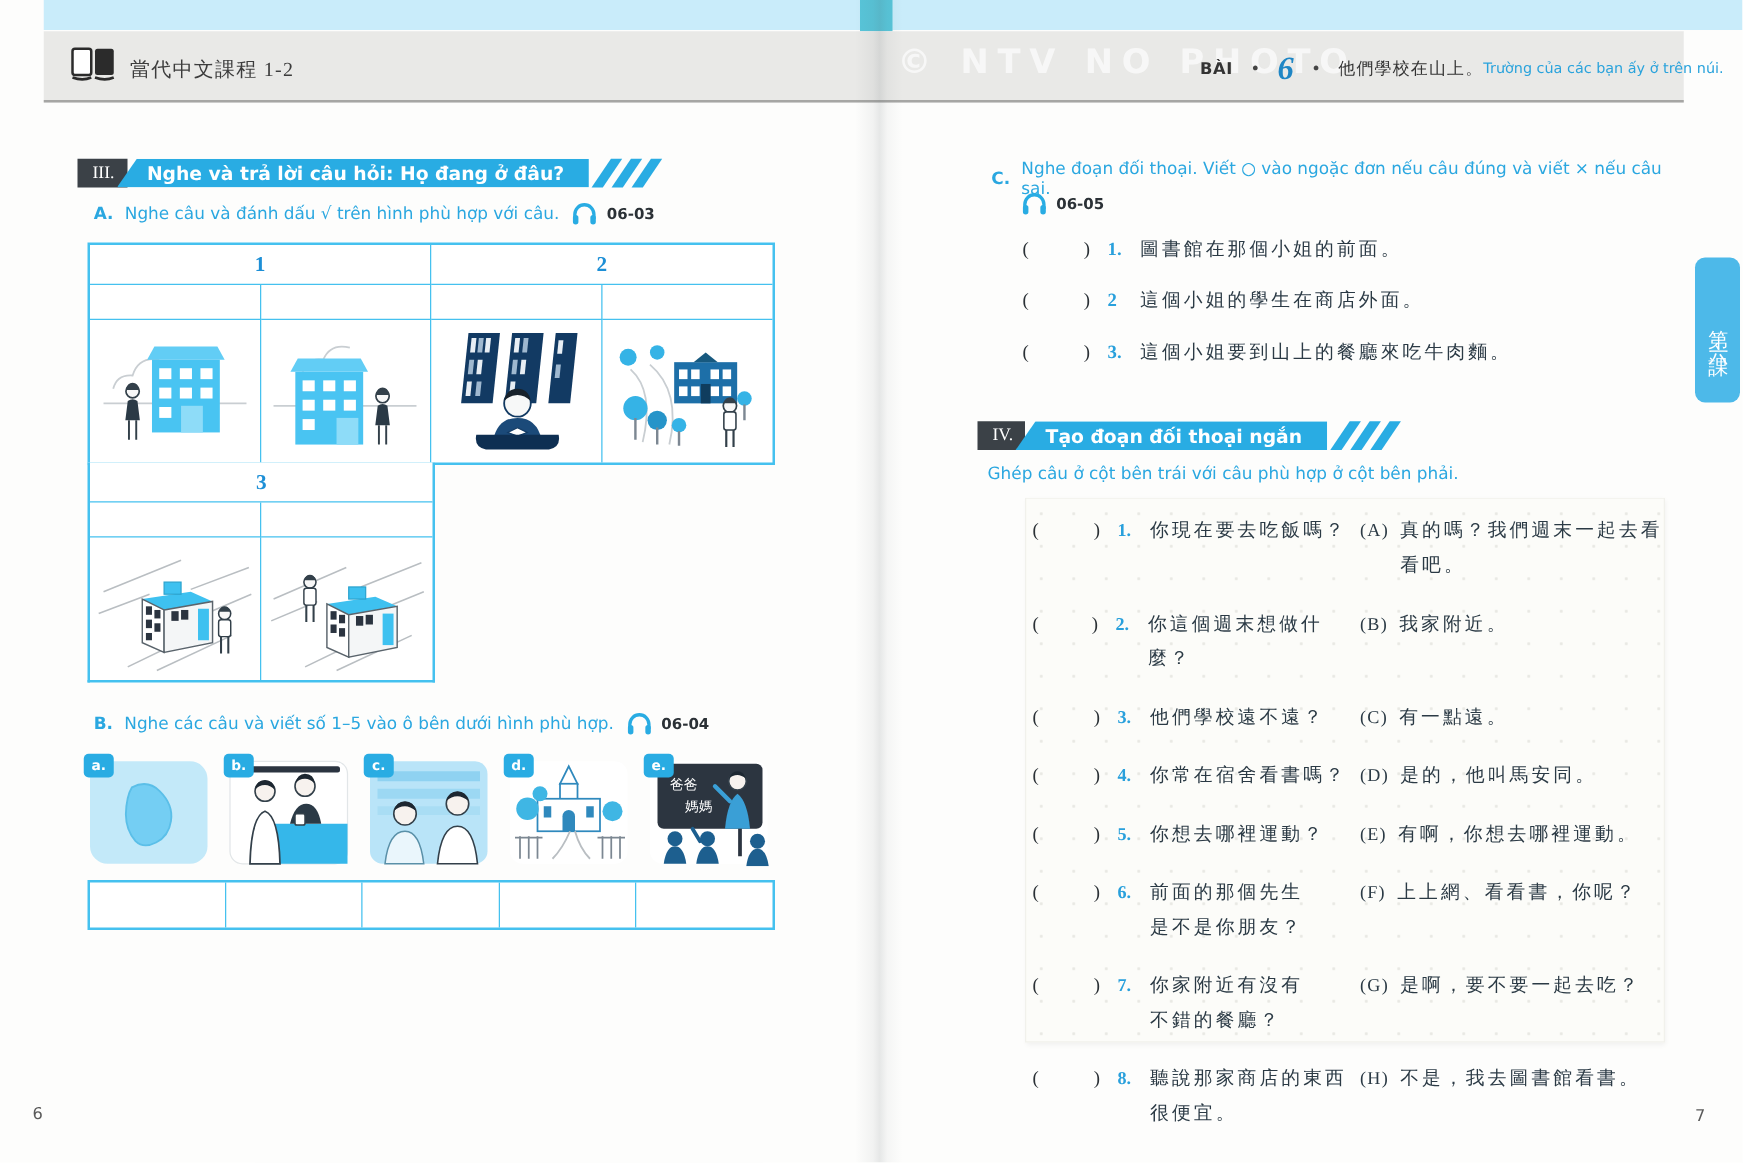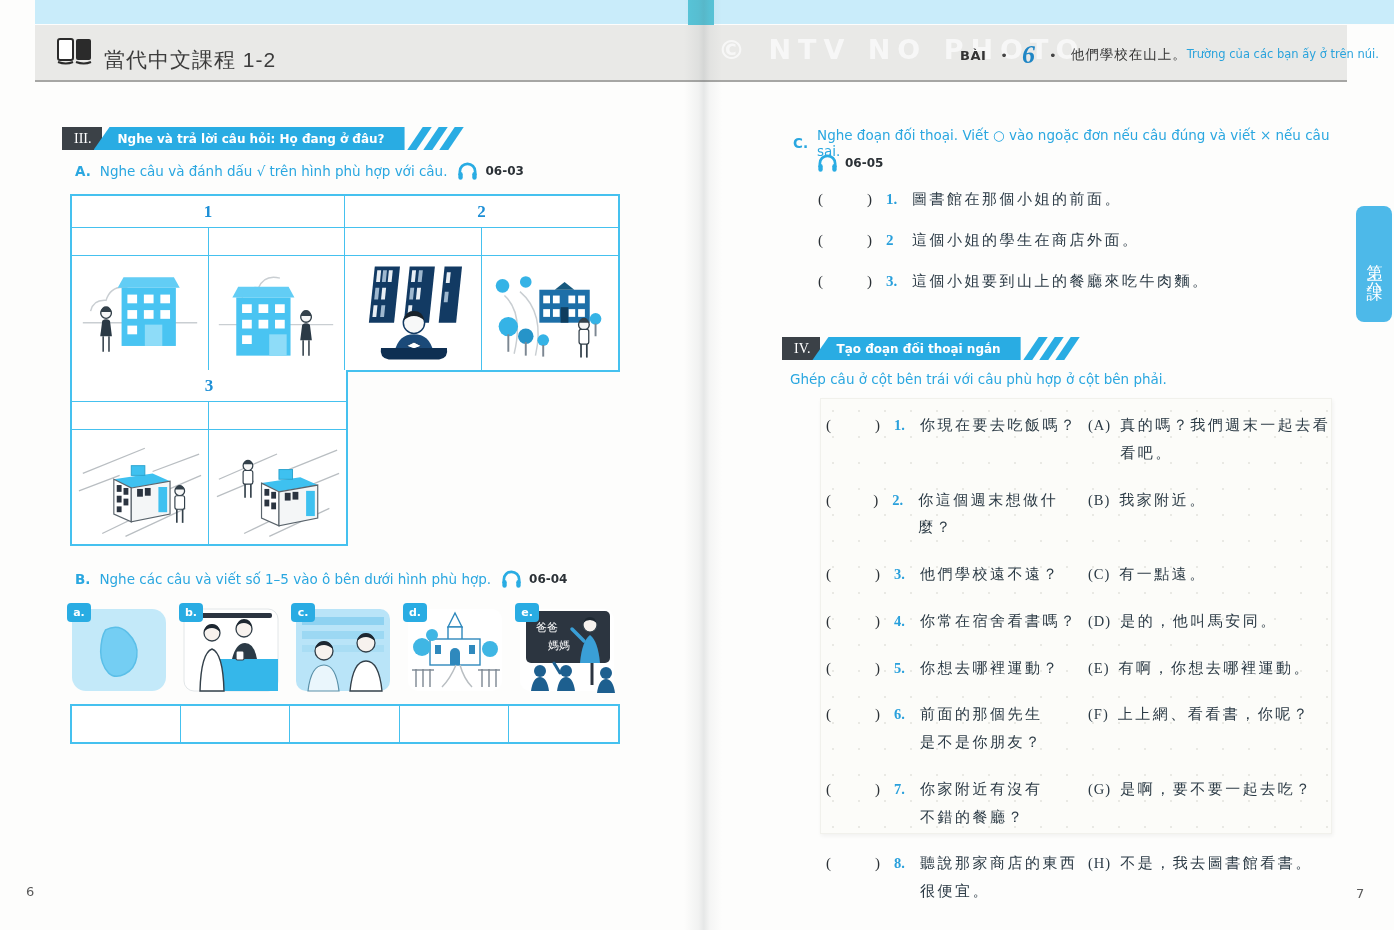--- a/index.html
+++ b/index.html
@@ -10,40 +10,40 @@
   
   .topbar{position:absolute;left:35px;top:0;width:1359px;height:24px;background:#c9ecfa;}
   .spine-block{position:absolute;left:688px;top:0;width:26px;height:25px;background:#57c5d9;}
   .header-band{position:absolute;left:35px;top:25px;width:1312px;height:55px;
                background:#e9e9e7;border-bottom:2px solid #a6a6a4;}
   .gutter{position:absolute;left:684px;top:0;width:38px;height:930px;pointer-events:none;
           background:linear-gradient(to right,rgba(90,100,105,0) 0%,rgba(90,100,105,.07) 38%,rgba(90,100,105,.14) 52%,rgba(90,100,105,.05) 68%,rgba(90,100,105,0) 100%);}
 
   
   .book-icon{position:absolute;left:55px;top:36px;}
-  .book-title{position:absolute;left:104px;top:46px;font-family:Liberation Sans, sans-serif;
-              font-size:21px;color:#3c3c3c;letter-spacing:1px;}
+  .book-title{position:absolute;left:104px;top:46px;font-family:Liberation Serif, serif;
+              font-size:16px;color:#3c3c3c;letter-spacing:1px;}
 
   
   .bai-group{position:absolute;left:960px;top:42px;display:flex;align-items:center;gap:14px;}
   .bai-label{font-size:13px;font-weight:bold;color:#333;letter-spacing:.5px;}
   .bai-dot{font-size:13px;color:#444;}
   .bai-num{font-family:"Liberation Serif","DejaVu Serif",serif;font-style:italic;font-weight:bold;
            font-size:26px;color:#1f86c5;line-height:1;}
   .lesson-titles{display:flex;flex-direction:row;line-height:1.25;}
   .lesson-zh{font-family:"Liberation Serif","DejaVu Serif",serif;font-size:13.5px;color:#333;letter-spacing:1px;}
   .lesson-vi{font-size:11.5px;color:#2aa3dc;}
   .watermark{position:absolute;left:718px;top:34px;font-size:27px;font-weight:bold;letter-spacing:7px;
              color:rgba(255,255,255,.65);white-space:nowrap;}
 
   
   .banner{position:absolute;display:flex;align-items:stretch;height:23px;}
   .sec-num{background:#3b4147;color:#fff;font-family:"Liberation Serif","DejaVu Serif",serif;
            font-size:14px;display:flex;align-items:center;padding:0 10px 0 12px;}
-  .sec-title{background:#29ace3;color:#fff;font-weight:bold;font-size:12px;display:flex;align-items:center;
+  .sec-title{background:#29ace3;color:#fff;font-weight:bold;font-size:15px;display:flex;align-items:center;
              padding:0 20px 0 24px;margin-left:-8px;clip-path:polygon(16px 0,100% 0,100% 100%,0 100%);}
   .stripes{display:flex;margin-left:10px;}
   .stripe{width:9px;height:23px;background:#29ace3;transform:skewX(-34deg);margin-right:7px;}
 
   
   .instr-line{position:absolute;display:flex;align-items:center;gap:9px;
               color:#2aa7e0;font-size:13.5px;font-weight:500;}
   .instr-label{font-weight:bold;}
   .audio-tag{display:flex;align-items:center;gap:6px;}
   .audio-num{color:#2b3136;font-weight:bold;font-size:12px;}

